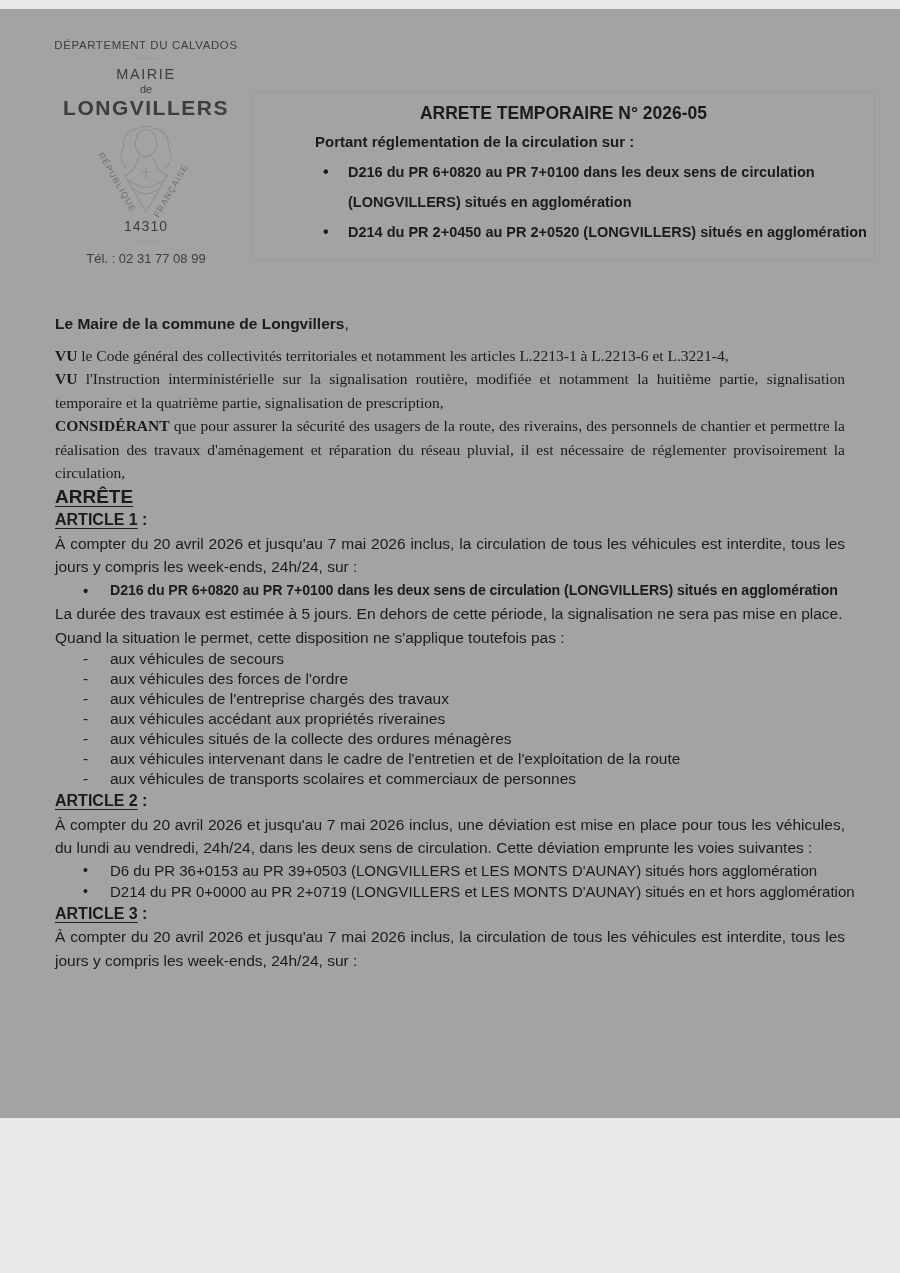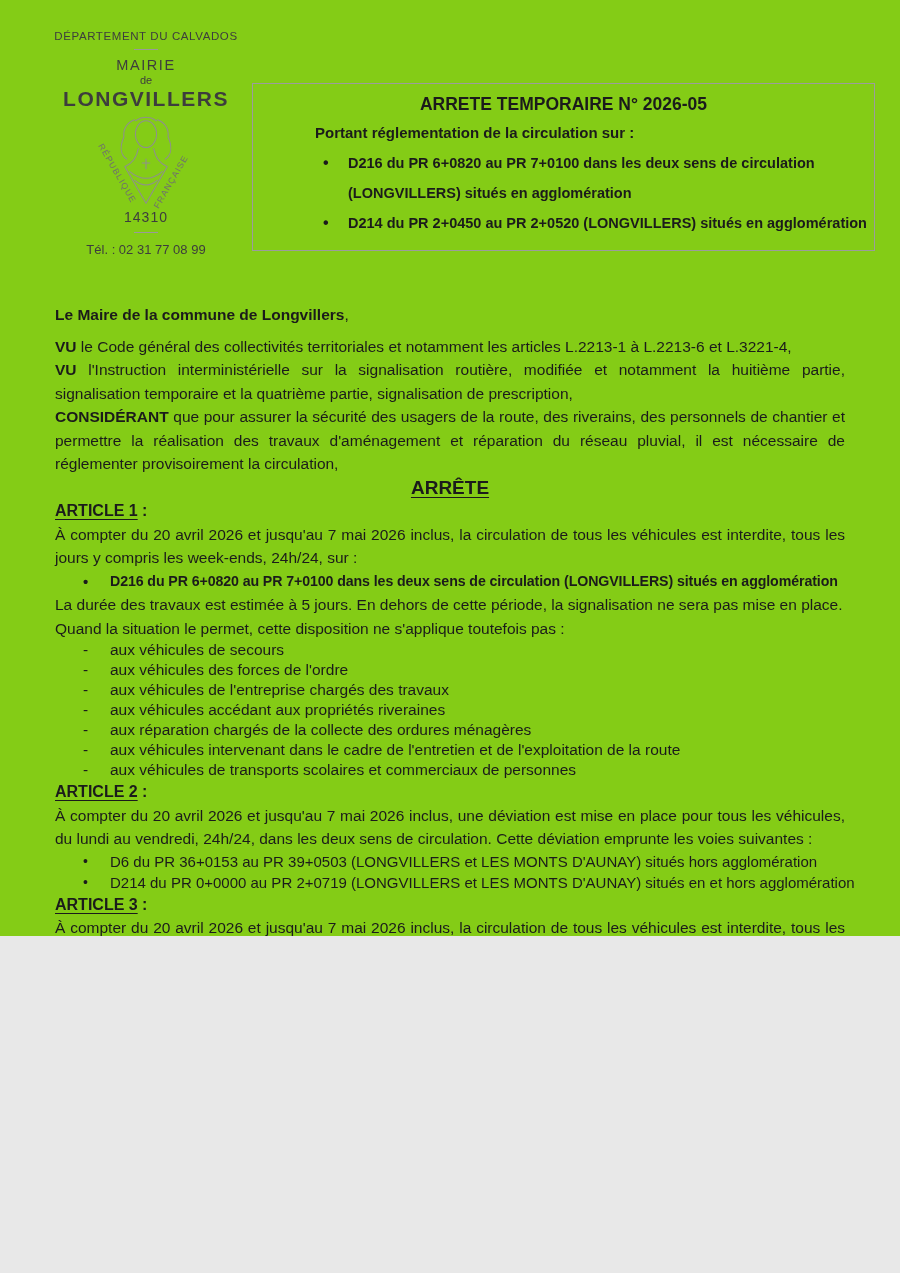--- a/index.html
+++ b/index.html
@@ -1,19 +1,19 @@
 <!DOCTYPE html>
 <html><head>
 <meta charset="utf-8">
 <style>
   html,body{margin:0;padding:0;background:#e8e8e8;}
   .page{
-    position:relative;width:900px;height:936px;background:#84cc16;
+    position:relative;width:900px;height:1109px;background:#a3a3a3;
     color:#1b1b1b;font-family:"Liberation Sans","DejaVu Sans",sans-serif;
-    overflow:hidden;margin:0 auto;
+    overflow:hidden;margin:9px auto;
   }
   
   .letterhead{position:absolute;left:50px;top:30px;width:192px;text-align:center;color:#3d3d3d;}
   .lh-dept{font-size:11.5px;letter-spacing:0.6px;white-space:nowrap;}
   .hr-sm{width:24px;border:none;border-top:1.5px solid #9a9a9a;margin:7px auto 5px;}
   .lh-mairie{font-size:14.5px;letter-spacing:1.6px;margin-top:7px;}
   .lh-de{font-size:11px;margin-top:1px;}
   .lh-commune{font-size:21px;font-weight:bold;letter-spacing:1.5px;margin-top:1px;white-space:nowrap;}
   .seal{display:block;margin:2px auto 0;}
   .lh-cp{font-size:14px;letter-spacing:1px;margin-top:0;}
@@ -27,23 +27,23 @@
   .tb-subtitle{font-weight:bold;font-size:15px;margin:7px 0 0 62px;line-height:20px;}
   .tb-bullets{margin-top:5px;}
   .tb-bullet{position:relative;padding-left:95px;padding-right:6px;font-weight:bold;font-size:14.5px;line-height:30px;}
   .tb-bullet::before{content:"•";position:absolute;left:70px;top:0;font-size:16px;}
   
   .doc-body{position:absolute;left:55px;top:303px;width:790px;font-size:15.5px;line-height:23.5px;}
   .doc-body p{margin:0;}
   .b{font-weight:bold;}
   .opening{margin-bottom:0;}
   .clauses{margin-top:8px;}
-  .clause{text-align:justify;}
+  .clause{text-align:justify;font-family:Liberation Serif, serif;}
   .decree{
-    text-align:center;font-size:19px;font-weight:bold;
+    font-size:19px;font-weight:bold;
     text-decoration:underline;text-underline-offset:3px;margin-top:24px;
   }
   .article-h{margin-top:21px;font-size:16px;font-weight:bold;}
   .art-label{text-decoration:underline;text-underline-offset:3px;}
   .just{text-align:justify;}
   .blt{position:relative;padding-left:55px;}
   .blt::before{content:"•";position:absolute;left:28px;top:0;font-size:15px;}
   .a1-bullet{font-weight:bold;font-size:14.2px;letter-spacing:-0.1px;white-space:nowrap;line-height:23.5px;}
   .duration{margin-top:10px;}
   .exc-intro{margin-top:17px;}
@@ -120,21 +120,21 @@
     <div>
       <div class="blt a1-bullet">D216 du PR 6+0820 au PR 7+0100 dans les deux sens de circulation (LONGVILLERS) situés en agglomération</div>
     </div>
     <p class="duration">La durée des travaux est estimée à 5 jours. En dehors de cette période, la signalisation ne sera pas mise en place.</p>
     <p class="exc-intro">Quand la situation le permet, cette disposition ne s'applique toutefois pas :</p>
     <div class="exc-list">
       <div class="exc-item">aux véhicules de secours</div>
       <div class="exc-item">aux véhicules des forces de l'ordre</div>
       <div class="exc-item">aux véhicules de l'entreprise chargés des travaux</div>
       <div class="exc-item">aux véhicules accédant aux propriétés riveraines</div>
-      <div class="exc-item">aux réparation chargés de la collecte des ordures ménagères</div>
+      <div class="exc-item">aux véhicules situés de la collecte des ordures ménagères</div>
       <div class="exc-item">aux véhicules intervenant dans le cadre de l'entretien et de l'exploitation de la route</div>
       <div class="exc-item">aux véhicules de transports scolaires et commerciaux de personnes</div>
     </div>
 
     <p class="article-h"><span class="art-label">ARTICLE 2</span><span> :</span></p>
     <p class="just">À compter du 20 avril 2026 et jusqu'au 7 mai 2026 inclus, une déviation est mise en place pour tous les véhicules, du lundi au vendredi, 24h/24, dans les deux sens de circulation. Cette déviation emprunte les voies suivantes :</p>
     <div>
       <div class="blt a2-bullet">D6 du PR 36+0153 au PR 39+0503 (LONGVILLERS et LES MONTS D'AUNAY) situés hors agglomération</div>
       <div class="blt a2-bullet">D214 du PR 0+0000 au PR 2+0719 (LONGVILLERS et LES MONTS D'AUNAY) situés en et hors agglomération</div>
     </div>

